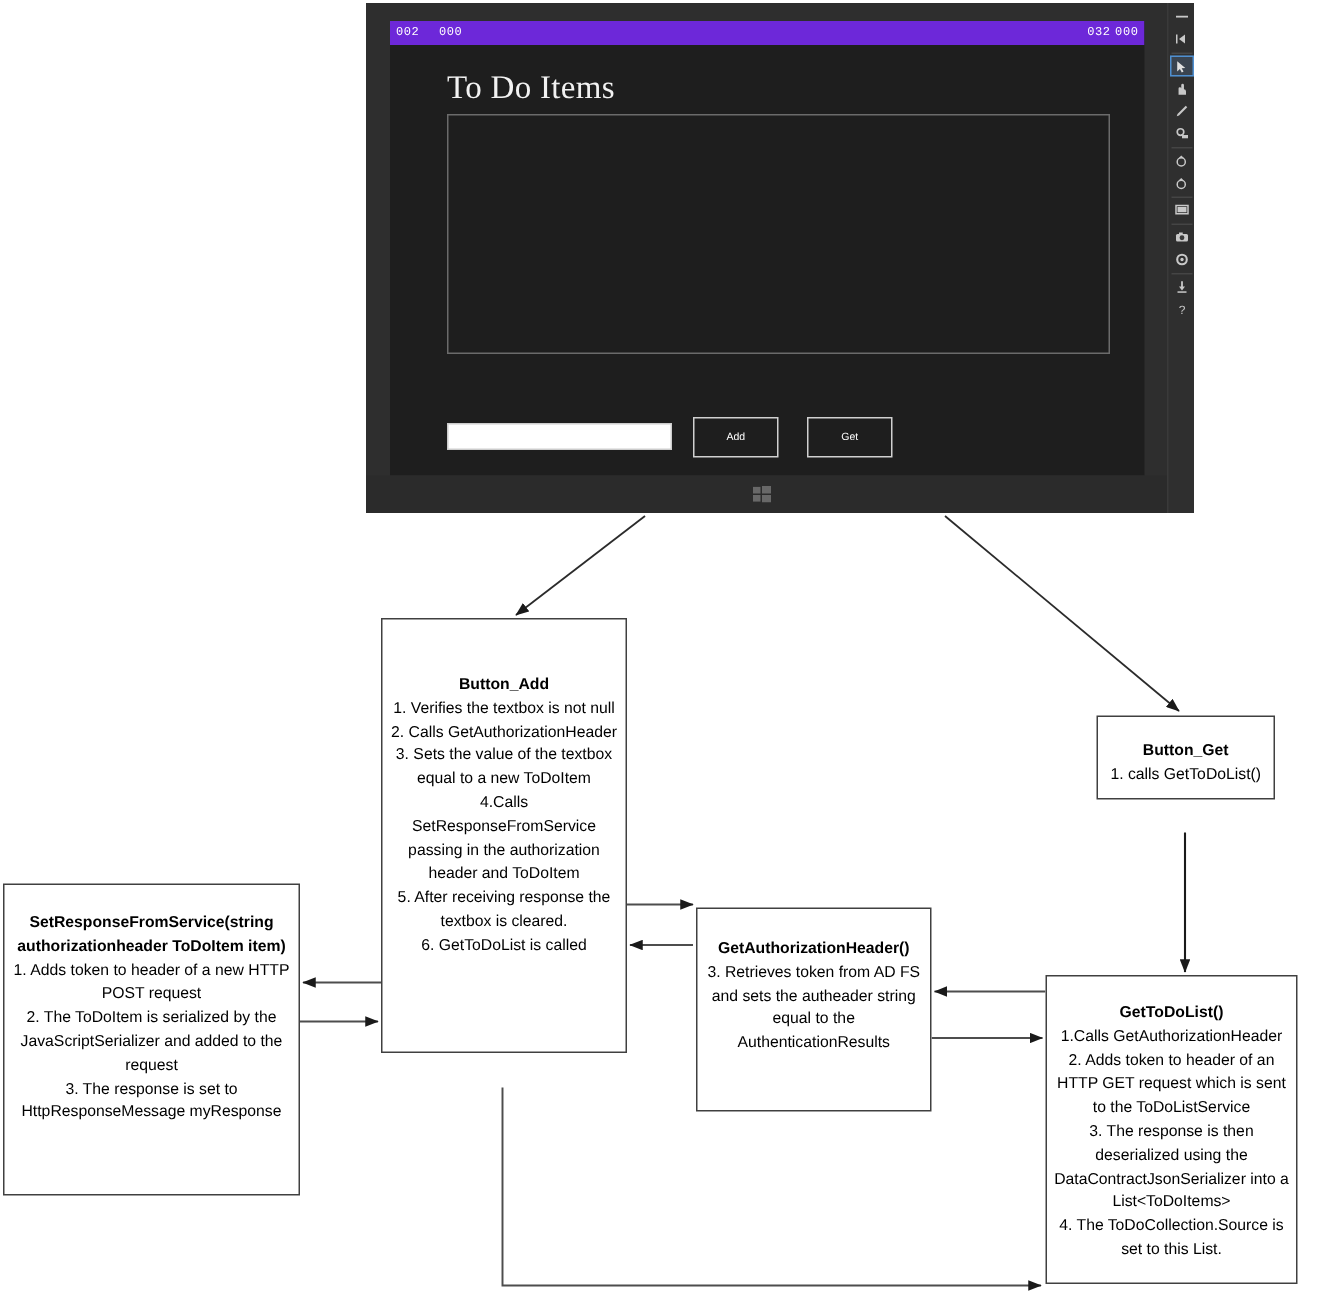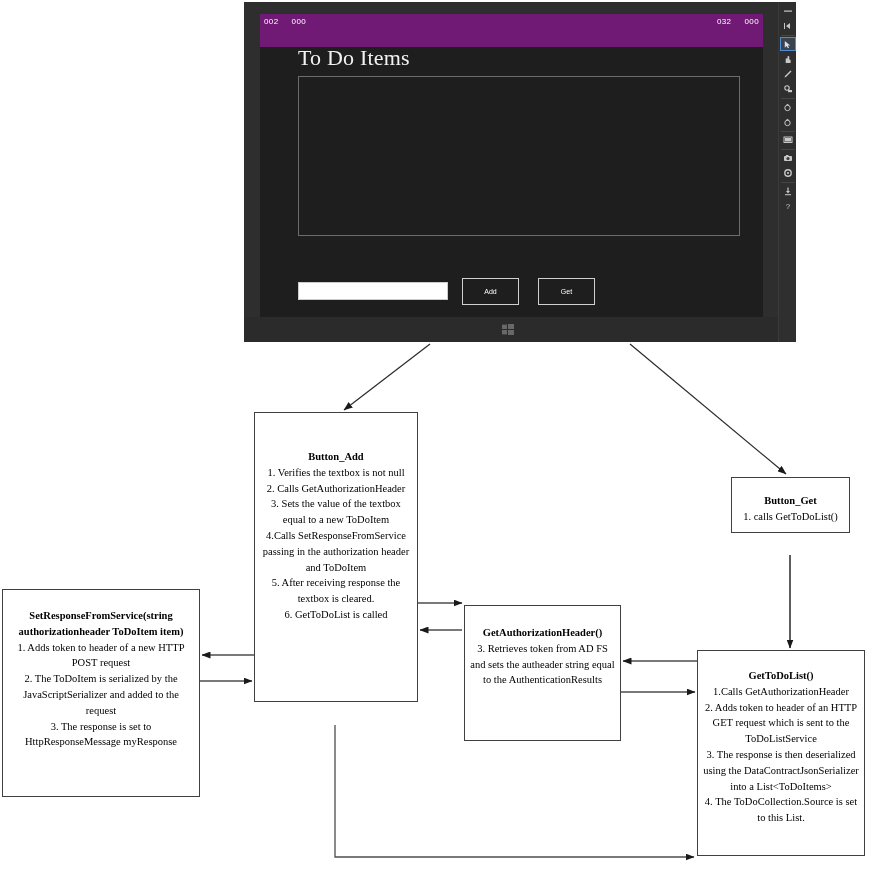--- a/index.html
+++ b/index.html
@@ -43,40 +43,40 @@
     height: 303px;
     background: #1e1e1e;
     box-sizing: border-box;
     overflow: hidden;
   }
   #status-bar {
     position: absolute;
     left: 0;
     top: 0;
     width: 100%;
-    height: 33px;
-    background: #701a75;
+    height: 16px;
+    background: #6d28d9;
     color: #ffffff;
     font-size: 8px;
-    font-family: Liberation Sans, sans-serif;
+    font-family: Liberation Mono, monospace;
     letter-spacing: 0.4px;
   }
   .status-left {
     position: absolute;
     left: 4px;
     top: 3px;
     display: flex;
     gap: 13px;
   }
   .status-right {
     position: absolute;
     right: 4px;
     top: 3px;
     display: flex;
-    gap: 13px;
+    gap: 3px;
   }
   #app-title {
     position: absolute;
     left: 38px;
     top: 31px;
     color: #f2f2f2;
     font-size: 22px;
     font-weight: 300;
     font-family: Liberation Serif, serif;
     letter-spacing: 0.2px;
@@ -177,21 +177,21 @@
   }
 
   
   .diagram-box {
     position: absolute;
     border: 1px solid #404040;
     background: #ffffff;
     box-sizing: border-box;
     text-align: center;
     color: #000000;
-    font-family: Liberation Serif, serif;
+    font-family: Liberation Sans, sans-serif;
     font-size: 10.5px;
     line-height: 15.8px;
     padding: 2px 4px;
     overflow: hidden;
   }
   .box-title {
     font-weight: bold;
     display: block;
     margin-bottom: 0px;
   }

